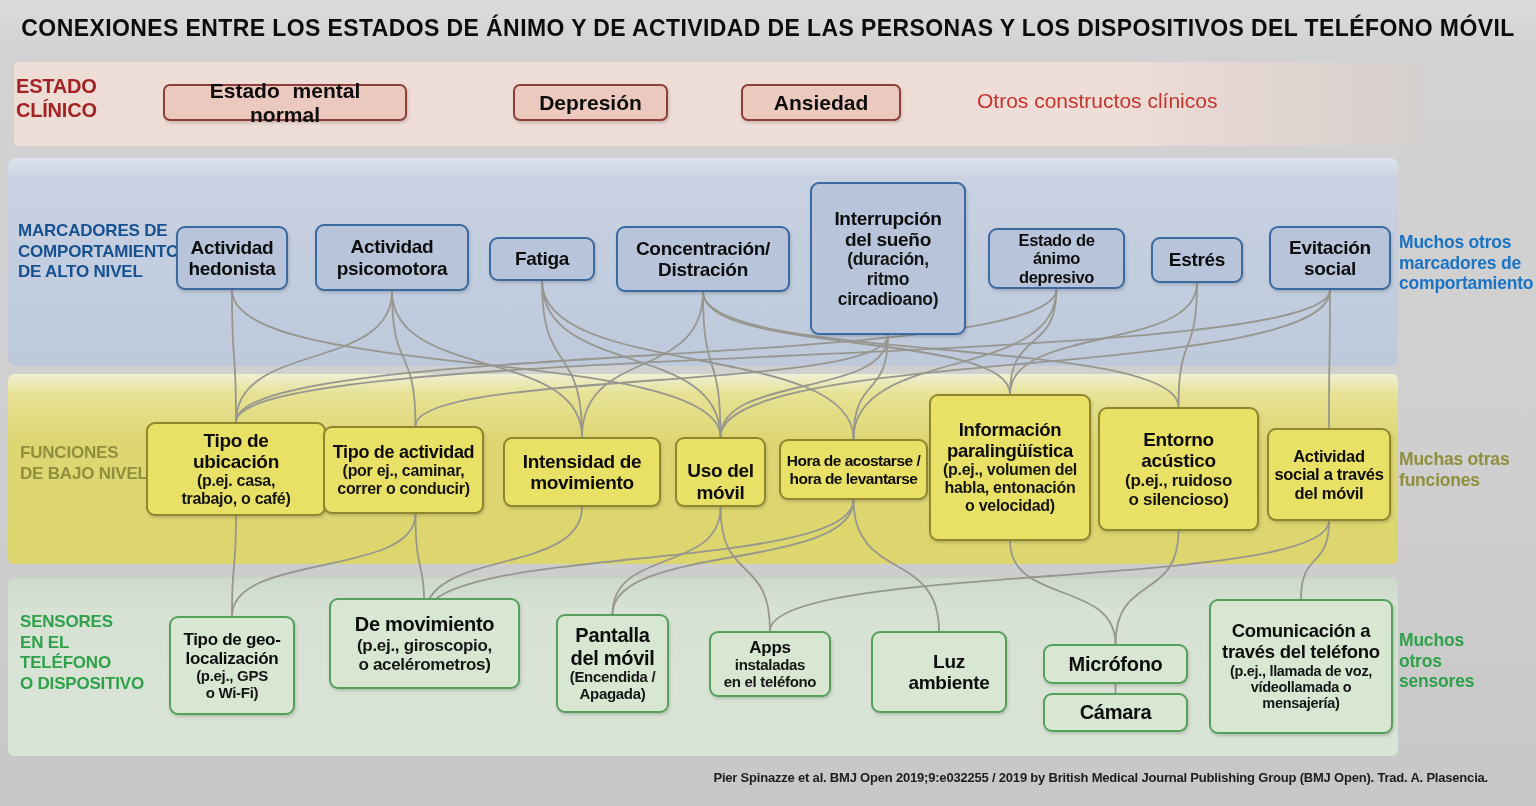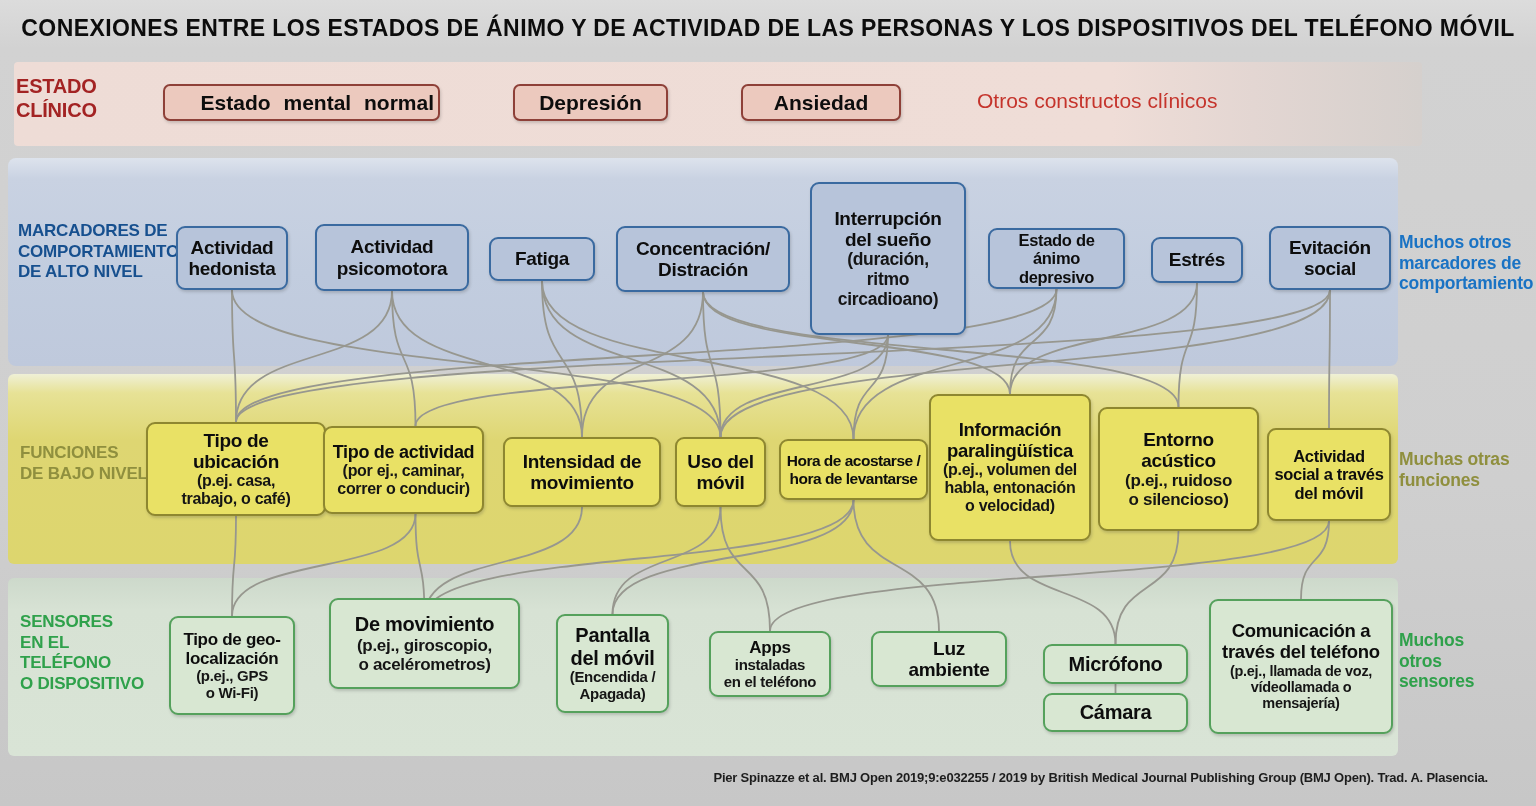--- a/index.html
+++ b/index.html
@@ -55,58 +55,58 @@
     box-shadow:1px 2px 3px rgba(60,60,60,.22);
   }
   .bt{font-weight:bold; color:#0d0d0d; line-height:1.12; letter-spacing:-.3px;}
   .bs{font-weight:bold; color:#151515; line-height:1.12; letter-spacing:-.3px;}
   .pinkb{background:#ecc9be; border:2px solid #8e4038; border-radius:7px;}
   .blueb{background:#b7c4da; border:2px solid #3a6aa0;}
   .yellowb{background:#e9e165; border:2px solid #8e8730;}
   .greenb{background:#d8e7d2; border:2px solid #55a15c;}
   .pinkb .bt{font-size:21px; letter-spacing:0;}
   
-  #b-estado-mental{left:163px; top:84px; width:277px; height:37px;align-items:flex-end;}
+  #b-estado-mental{left:163px; top:84px; width:244px; height:37px;align-items:flex-end;}
   #b-estado-mental .bt{word-spacing:7px;}
   #b-depresion{left:513px; top:84px; width:155px; height:37px;}
   #b-ansiedad{left:741px; top:84px; width:160px; height:37px;}
   
   #b-hedonista{left:176px; top:226px; width:112px; height:64px;} #b-hedonista .bt{font-size:19px;}
   #b-psicomotora{left:315px; top:224px; width:154px; height:67px;} #b-psicomotora .bt{font-size:19px;}
   #b-fatiga{left:489px; top:237px; width:106px; height:44px;} #b-fatiga .bt{font-size:19px;}
   #b-concentracion{left:616px; top:226px; width:174px; height:66px;} #b-concentracion .bt{font-size:19px;}
   #b-interrupcion{left:810px; top:182px; width:156px; height:153px;}
   #b-interrupcion .bt{font-size:19px;} #b-interrupcion .bs{font-size:17.5px;}
   #b-estado-animo{left:988px; top:228px; width:137px; height:61px;} #b-estado-animo .bt{font-size:16.5px;}
   #b-estres{left:1151px; top:237px; width:92px; height:46px;} #b-estres .bt{font-size:19px;}
   #b-evitacion{left:1269px; top:226px; width:122px; height:64px;} #b-evitacion .bt{font-size:19px;}
   
   #b-tipo-ubicacion{left:146px; top:422px; width:180px; height:94px;}
   #b-tipo-ubicacion .bt{font-size:19px;} #b-tipo-ubicacion .bs{font-size:16px;}
   #b-tipo-actividad{left:323px; top:426px; width:161px; height:88px;}
   #b-tipo-actividad .bt{font-size:18px;} #b-tipo-actividad .bs{font-size:16px;}
   #b-intensidad{left:503px; top:437px; width:158px; height:70px;} #b-intensidad .bt{font-size:19px;}
-  #b-uso-movil{left:675px; top:437px; width:91px; height:70px;} #b-uso-movil .bt{font-size:19px;}
+  #b-uso-movil{left:675px; top:437px; width:91px; height:70px;justify-content:flex-end;} #b-uso-movil .bt{font-size:19px;}
   #b-hora-acostarse{left:779px; top:439px; width:149px; height:61px;}
   #b-hora-acostarse .bt{font-size:15.5px; letter-spacing:-.5px;}
   #b-paralinguistica{left:929px; top:394px; width:162px; height:147px;}
   #b-paralinguistica .bt{font-size:18.5px;} #b-paralinguistica .bs{font-size:16px;}
   #b-entorno{left:1098px; top:407px; width:161px; height:124px;}
   #b-entorno .bt{font-size:19px;} #b-entorno .bs{font-size:17px;}
   #b-actividad-social{left:1267px; top:428px; width:124px; height:93px;} #b-actividad-social .bt{font-size:16.5px;}
   
   #b-geo{left:169px; top:616px; width:126px; height:99px;}
   #b-geo .bt{font-size:17px;} #b-geo .bs{font-size:15px;}
   #b-movimiento{left:329px; top:598px; width:191px; height:91px;}
   #b-movimiento .bt{font-size:20px;} #b-movimiento .bs{font-size:17px;}
   #b-pantalla{left:556px; top:614px; width:113px; height:99px;}
   #b-pantalla .bt{font-size:20px;} #b-pantalla .bs{font-size:15px;}
   #b-apps{left:709px; top:631px; width:122px; height:66px;}
   #b-apps .bt{font-size:17px;} #b-apps .bs{font-size:15px;}
-  #b-luz{left:871px; top:631px; width:136px; height:56px;padding-left:24px;} #b-luz .bt{font-size:19px;}
+  #b-luz{left:871px; top:631px; width:136px; height:82px;padding-left:24px;} #b-luz .bt{font-size:19px;}
   #b-microfono{left:1043px; top:644px; width:145px; height:40px;} #b-microfono .bt{font-size:20px;}
   #b-camara{left:1043px; top:693px; width:145px; height:39px;} #b-camara .bt{font-size:20px;}
   #b-comunicacion{left:1209px; top:599px; width:184px; height:135px;}
   #b-comunicacion .bt{font-size:18.5px;} #b-comunicacion .bs{font-size:14.5px;}
   
   #footer{
     position:absolute; right:48px; top:770px; z-index:3;
     font-size:13px; font-weight:bold; color:#1d1d1d; letter-spacing:-.2px;
   }
 </style>

